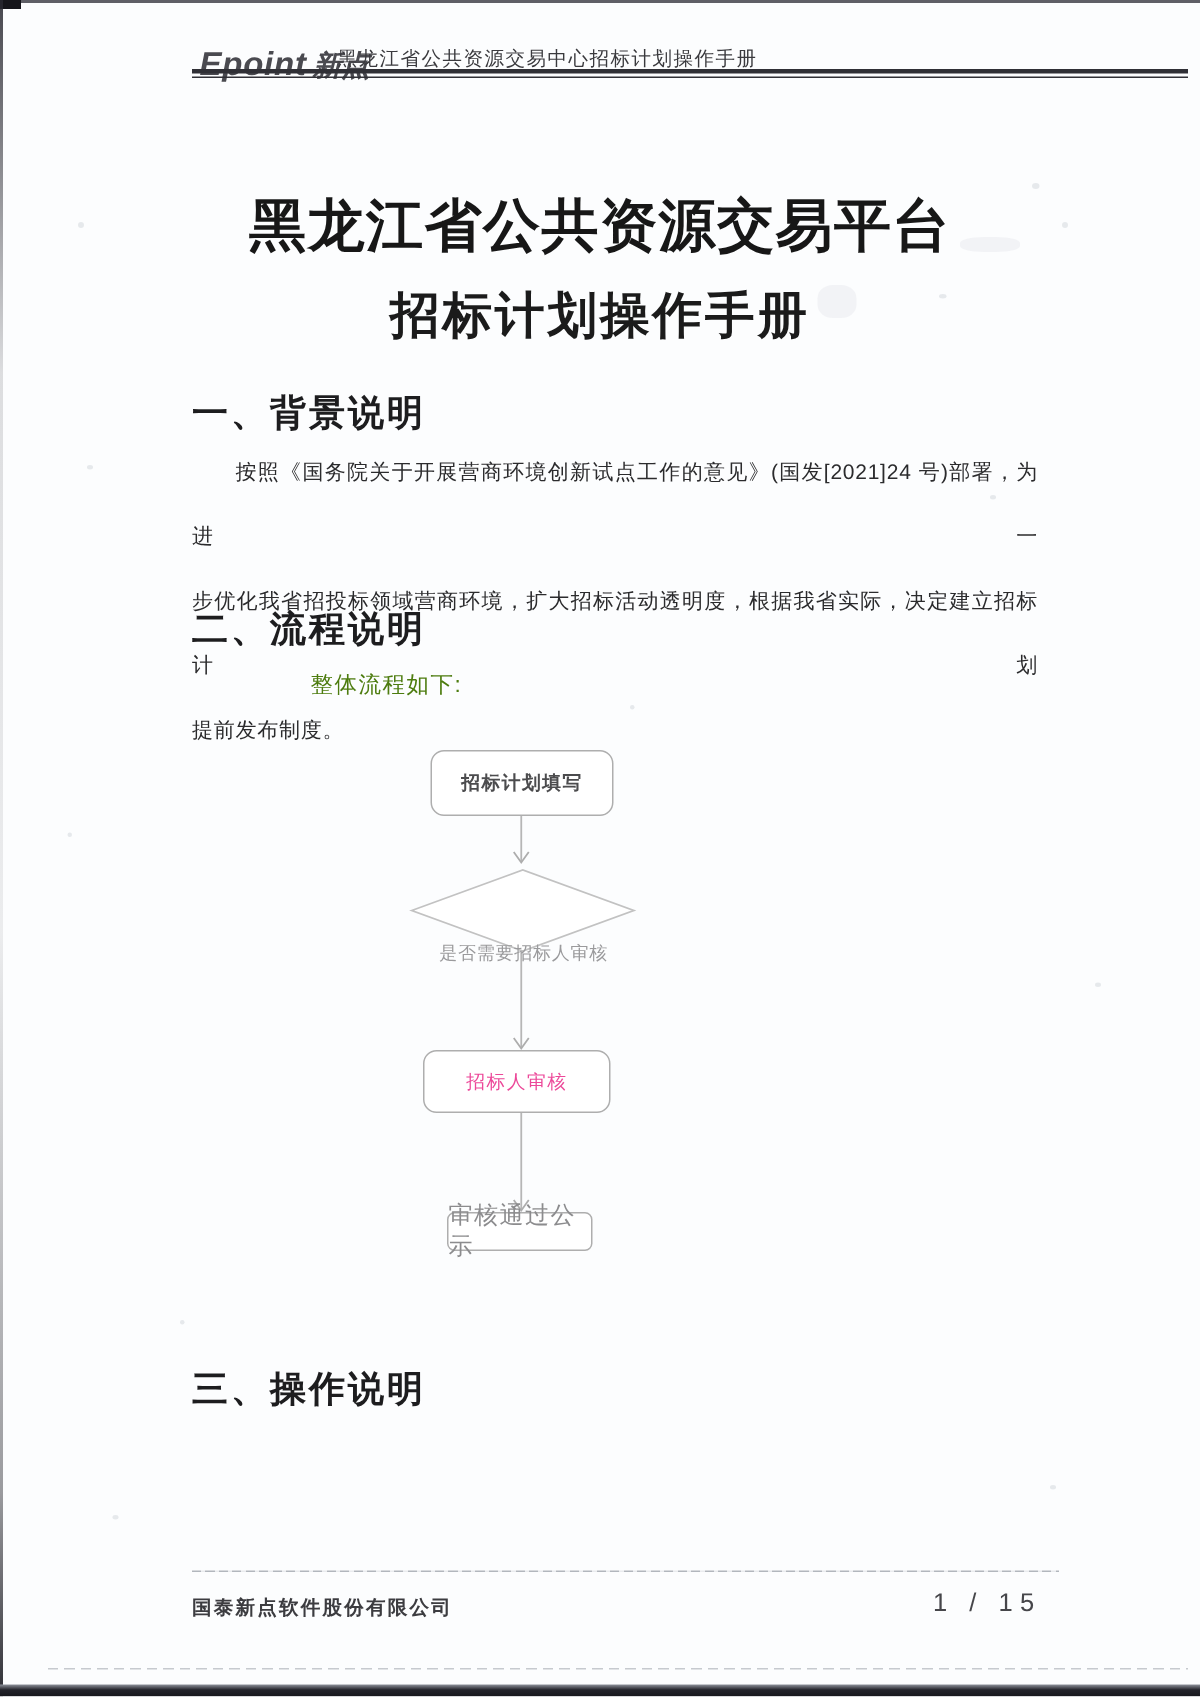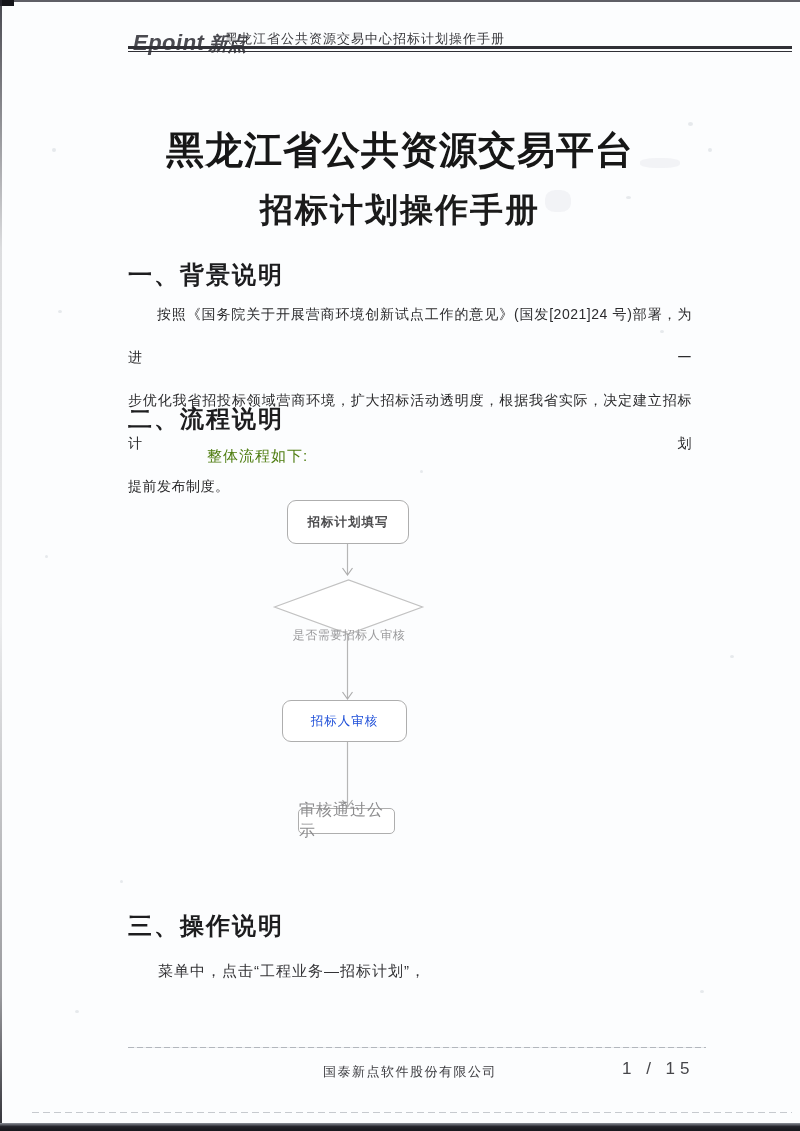--- a/index.html
+++ b/index.html
@@ -54,31 +54,31 @@
   .para-line.first{text-indent:29px;}
   .para-line.last{text-align-last:left;}
   .intro-line{left:159px;top:447px;font-size:15px;color:#4d7c0f;letter-spacing:1px;margin-left:48px;}
   .step-line{left:158px;top:962px;font-size:15px;color:#333336;letter-spacing:1px;}
 
   
   .flowchart{left:270px;top:495px;width:170px;height:345px;}
   .flow-box{position:absolute;border:1.4px solid #aeaeae;border-radius:9px;background:#fff;
     display:flex;align-items:center;justify-content:center;font-size:12.5px;letter-spacing:1px;}
   .flow-box1{left:17px;top:5px;width:120px;height:42px;color:#4c4c4e;font-weight:600;}
-  .flow-box2{left:12px;top:205px;width:123px;height:40px;color:#1d4ed8;}
+  .flow-box2{left:12px;top:205px;width:123px;height:40px;color:#ec4899;}
   .flow-box3{left:28px;top:313px;width:95px;height:24px;color:#8c8c8e;border-radius:5px;font-size:16px;}
   .flow-decision-label{position:absolute;left:5px;top:99px;width:148px;text-align:center;
     font-size:12px;color:#9a9a9c;letter-spacing:0.5px;margin-top:33px;}
   .flow-svg{position:absolute;left:0;top:0;}
 
   
   .footer-rule{left:128px;top:1047px;width:578px;height:1px;opacity:.75;
     background:repeating-linear-gradient(90deg,#999fa7 0 6px,rgba(153,159,167,.25) 6px 9px);}
-  .footer-company{left:128px;width:564px;top:1063px;text-align:center;
-    font-size:13px;font-weight:400;color:#3c3c40;letter-spacing:1.5px;}
+  .footer-company{left:128px;width:564px;top:1063px;text-align:left;
+    font-size:13px;font-weight:700;color:#3c3c40;letter-spacing:1.5px;}
   .footer-page{left:622px;top:1059px;font-size:17px;color:#46464a;
     font-family:Liberation Sans, sans-serif;letter-spacing:5px;white-space:nowrap;}
 </style>
 </head>
 <body>
 
 <div class="page">
 
   <div class="abs edge-top"></div>
   <div class="abs edge-top-corner"></div>
@@ -134,19 +134,18 @@
       <line x1="77.5" y1="245" x2="77.5" y2="311" stroke="#b6b6b6" stroke-width="1.2"></line>
       <polyline points="72.5,305 77.5,312 82.5,305" fill="none" stroke="#adadad" stroke-width="1.2"></polyline>
     </svg>
     <div class="flow-box flow-box1">招标计划填写</div>
     <div class="flow-decision-label">是否需要招标人审核</div>
     <div class="flow-box flow-box2">招标人审核</div>
     <div class="flow-box flow-box3">审核通过公示</div>
   </div>
 
   <div class="abs sec-heading sec3">三、操作说明</div>
-  <div class="abs step-line">菜单中，点击“工程业务—招标计划”，</div>
 
   <div class="abs footer-rule"></div>
   <div class="abs footer-company">国泰新点软件股份有限公司</div>
   <div class="abs footer-page">1 / 15</div>
 
 </div>
 
 </body></html>

